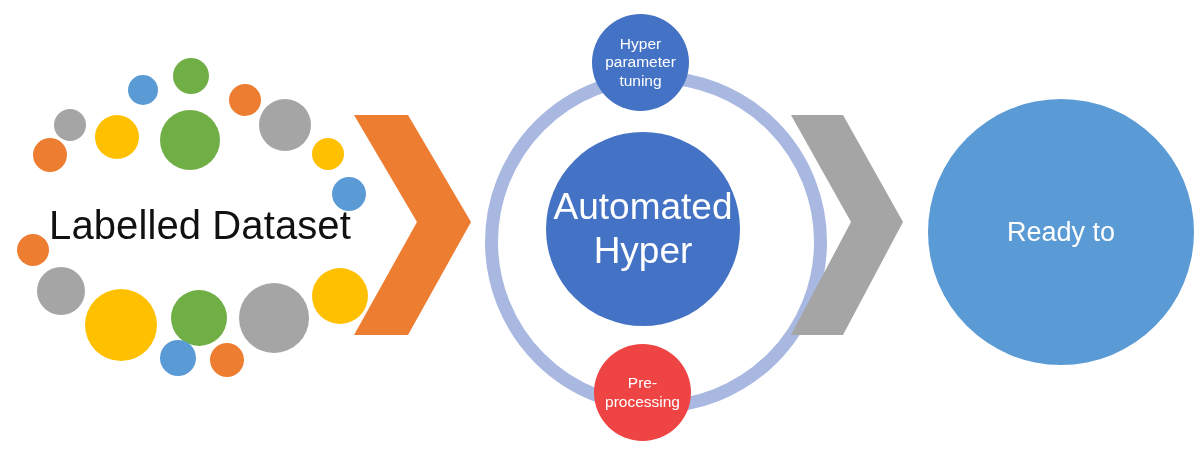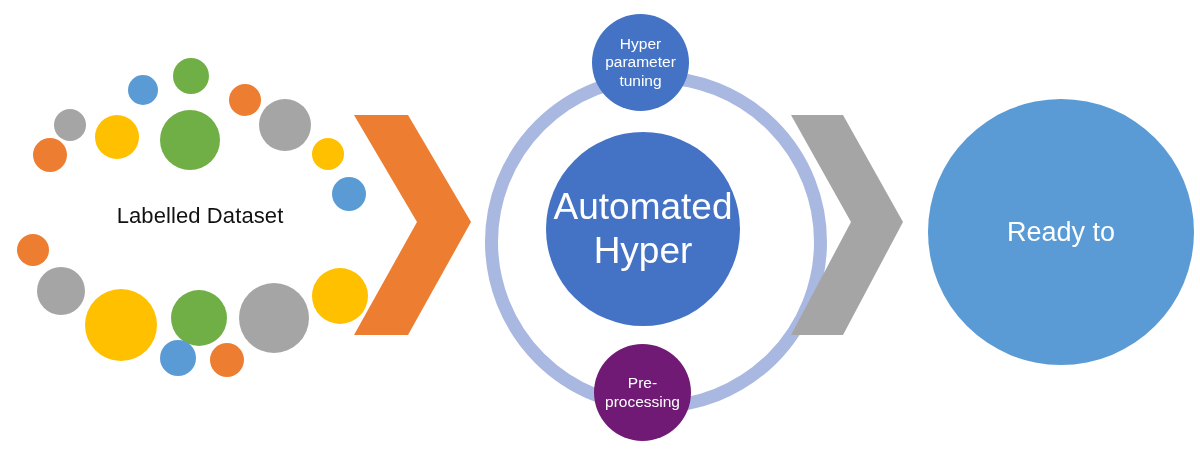--- a/index.html
+++ b/index.html
@@ -21,21 +21,21 @@
   .dot {
     position: absolute;
     border-radius: 50%;
   }
   .label-dataset {
     position: absolute;
     left: 0;
     top: 203px;
     width: 400px;
     text-align: center;
-    font-size: 22px;
+    font-size: 40px;
     color: #111111;
     letter-spacing: 0.1px;
     white-space: nowrap;
   }
   .chevron {
     position: absolute;
   }
   .ring-wrap {
     position: absolute;
   }
@@ -123,21 +123,21 @@
     </div>
 
     <div class="circle circle-satellite" style="left: 108px; top: 0px; width: 97px; height: 97px; background: rgb(68, 114, 196);">
       <span style="display:block;">
         <span class="txt">Hyper</span>
         <span class="txt">parameter</span>
         <span class="txt">tuning</span>
       </span>
     </div>
 
-    <div class="circle circle-satellite" style="left: 110px; top: 330px; width: 97px; height: 97px; background: #701a75;">
+    <div class="circle circle-satellite" style="left: 110px; top: 330px; width: 97px; height: 97px; background: #ef4444;">
       <span style="display:block;">
         <span class="txt">Pre-</span>
         <span class="txt">processing</span>
       </span>
     </div>
   </div>
 
   <div class="chevron" style="left:787px;top:110px;width:120px;height:230px;">
     <svg width="120" height="230" viewBox="0 0 120 230" aria-hidden="true">
       <polygon points="4,5 56,5 116,112 56,225 4,225 64,112" fill="#A5A5A5"></polygon>

